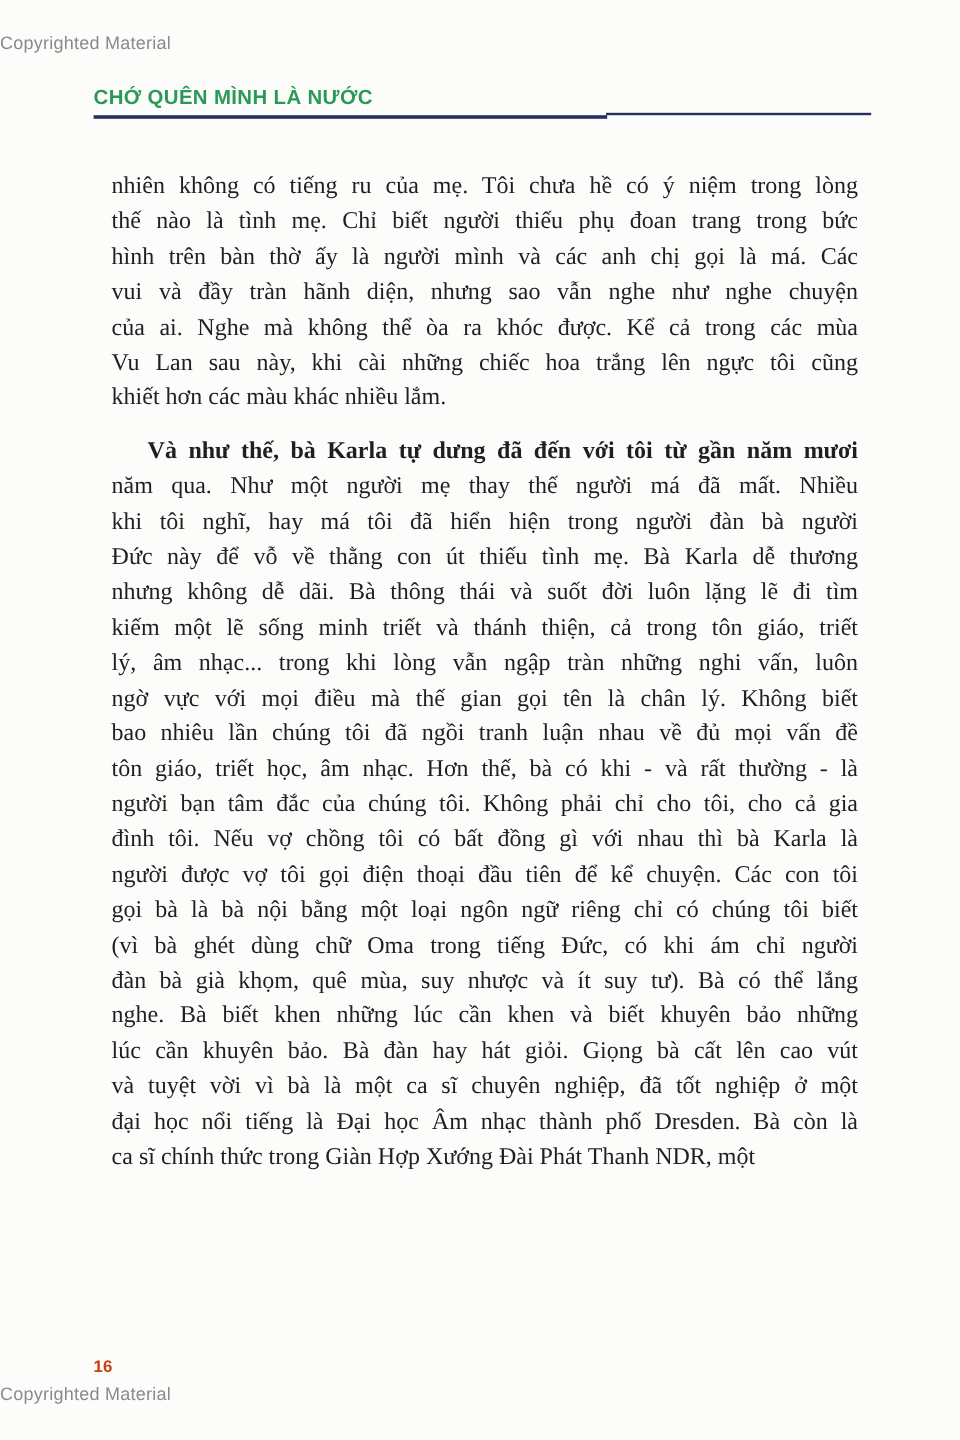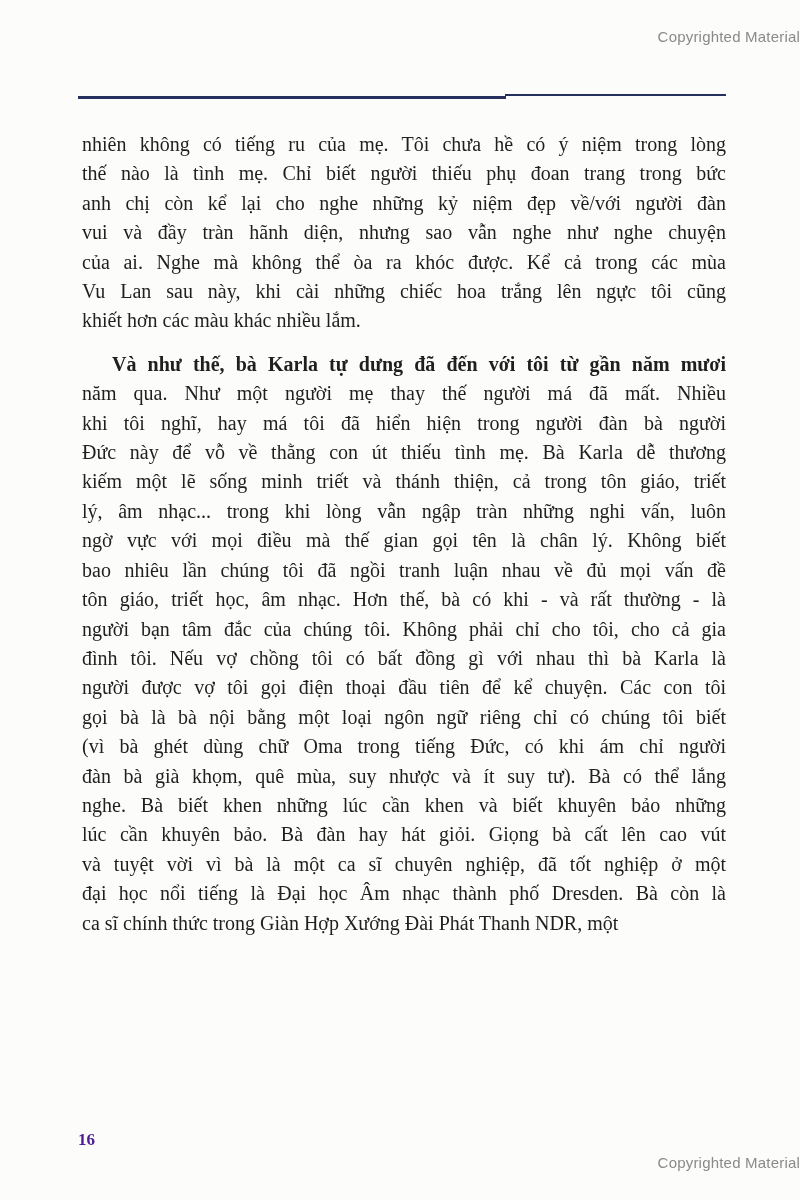--- a/index.html
+++ b/index.html
@@ -8,21 +8,21 @@
     position: relative;
     width: 800px; height: 1200px;
     margin: 0 auto;
     background: #fcfcfa;
     overflow: hidden;
     font-family: "Liberation Serif", serif;
   }
   .copyright {
     position: absolute;
     left: 0; width: 100%;
-    text-align: right;
+    text-align: left;
     font-family: "Liberation Sans", sans-serif;
     font-size: 15px;
     color: #8a8a8a;
     letter-spacing: 0.2px;
   }
   .copyright.top { top: 28px; }
   .copyright.bottom { top: 1154px; }
   .running-title {
     position: absolute;
     left: 78px; top: 72px;
@@ -36,64 +36,66 @@
   .rule-left  { left: 78px;  top: 96px;   width: 428px; height: 2.5px; }
   .rule-right { left: 505px; top: 93.5px; width: 221px; height: 2px; }
   .body-text {
     position: absolute;
     left: 78px; top: 126px;
     width: 652px;
     font-size: 20px;
     line-height: 29.4px;
     color: #1f1f1f;
   }
-  .para { margin: 4px; }
+  .para { margin: 15px; }
   .para + .para { margin-top: 14px; }
   .line {
     text-align: justify;
     text-align-last: justify;
     white-space: normal;
   }
   .line.last { text-align-last: left; }
   .line.indent { text-indent: 30px; font-weight: bold; }
   .page-number {
     position: absolute;
     left: 78px; top: 1130px;
-    font-family: Liberation Serif, serif;
+    font-family: Liberation Sans, sans-serif;
     font-weight: bold;
-    font-size: 17px;
-    color: #4c1d95;
+    font-size: 14px;
+    color: #c2410c;
   }
 </style>
 </head>
 <body>
 
 <div class="page">
 
   <div class="copyright top">Copyrighted Material</div>
 
+  <div class="running-title">CHỚ QUÊN MÌNH LÀ NƯỚC</div>
 
   <div class="rule rule-left"></div>
   <div class="rule rule-right"></div>
 
   <div class="body-text">
       <div class="para">
         <div class="line">nhiên không có tiếng ru của mẹ. Tôi chưa hề có ý niệm trong lòng</div>
         <div class="line">thế nào là tình mẹ. Chỉ biết người thiếu phụ đoan trang trong bức</div>
-        <div class="line">anh chị còn kể lại cho nghe những kỷ niệm đẹp về/với người đàn</div>
+        <div class="line">hình trên bàn thờ ấy là người mình và các anh chị gọi là má. Các</div>
         <div class="line">vui và đầy tràn hãnh diện, nhưng sao vẫn nghe như nghe chuyện</div>
         <div class="line">của ai. Nghe mà không thể òa ra khóc được. Kể cả trong các mùa</div>
         <div class="line">Vu Lan sau này, khi cài những chiếc hoa trắng lên ngực tôi cũng</div>
         <div class="line last">khiết hơn các màu khác nhiều lắm.</div>
       </div>
       <div class="para">
         <div class="line indent">Và như thế, bà Karla tự dưng đã đến với tôi từ gần năm mươi</div>
         <div class="line">năm qua. Như một người mẹ thay thế người má đã mất. Nhiều</div>
         <div class="line">khi tôi nghĩ, hay má tôi đã hiển hiện trong người đàn bà người</div>
         <div class="line">Đức này để vỗ về thằng con út thiếu tình mẹ. Bà Karla dễ thương</div>
+        <div class="line">nhưng không dễ dãi. Bà thông thái và suốt đời luôn lặng lẽ đi tìm</div>
         <div class="line">kiếm một lẽ sống minh triết và thánh thiện, cả trong tôn giáo, triết</div>
         <div class="line">lý, âm nhạc... trong khi lòng vẫn ngập tràn những nghi vấn, luôn</div>
         <div class="line">ngờ vực với mọi điều mà thế gian gọi tên là chân lý. Không biết</div>
         <div class="line">bao nhiêu lần chúng tôi đã ngồi tranh luận nhau về đủ mọi vấn đề</div>
         <div class="line">tôn giáo, triết học, âm nhạc. Hơn thế, bà có khi - và rất thường - là</div>
         <div class="line">người bạn tâm đắc của chúng tôi. Không phải chỉ cho tôi, cho cả gia</div>
         <div class="line">đình tôi. Nếu vợ chồng tôi có bất đồng gì với nhau thì bà Karla là</div>
         <div class="line">người được vợ tôi gọi điện thoại đầu tiên để kể chuyện. Các con tôi</div>
         <div class="line">gọi bà là bà nội bằng một loại ngôn ngữ riêng chỉ có chúng tôi biết</div>
         <div class="line">(vì bà ghét dùng chữ Oma trong tiếng Đức, có khi ám chỉ người</div>

